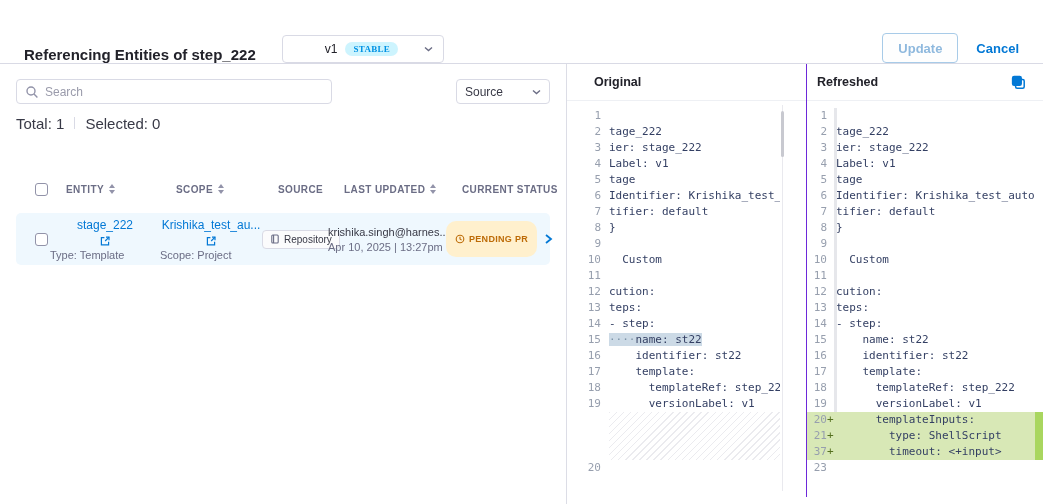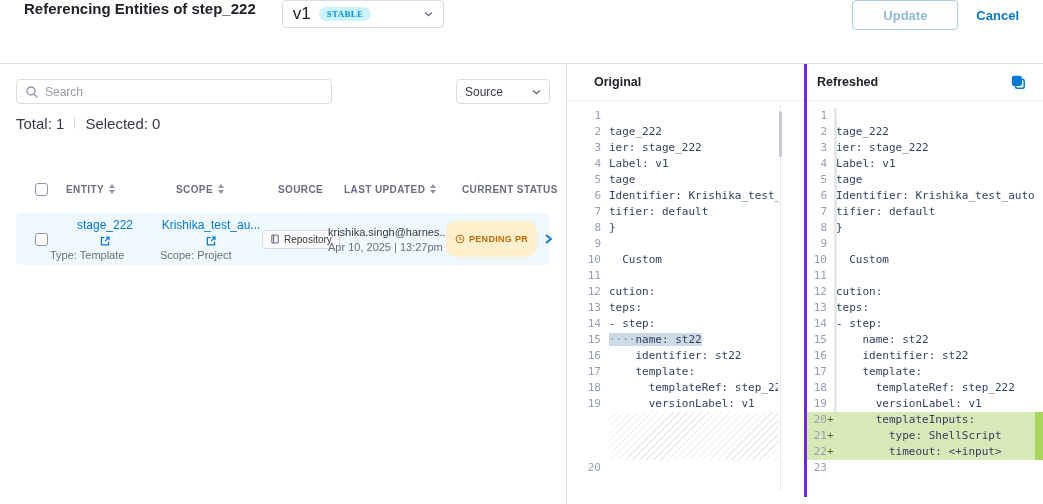--- a/index.html
+++ b/index.html
@@ -6,38 +6,38 @@
   html,body { background:#fff; }
   body {
     width:1043px; height:504px;
     font-family:"Liberation Sans", sans-serif;
     color:#22222a; overflow:hidden;
   }
   .app { position:relative; width:1043px; height:504px; background:#fff; }
 
   
   .topbar {
-    height:64px; display:flex; align-items:flex-start;
+    height:64px; display:flex; align-items:flex-end;
     padding:0 24px; border-bottom:1px solid #d9dae5; background:#fff;
   }
   .title { font-size:15px; font-weight:700; color:#22222a; white-space:nowrap; }
   .version-select {
     margin-left:26px; height:28px; width:162px;
     border:1px solid #d9dae5; border-radius:4px; background:#fff;
     display:flex; align-items:center; gap:8px; padding:0 10px; cursor:pointer;
   }
-  .version-value { font-size:17px; color:#22222a; }
+  .version-value { font-size:12px; color:#22222a;margin-left:32px; }
   .badge-stable {
     background:#cdf4fe; color:#0092e4; font-size:9px; font-weight:700;
     padding:2px 8px; border-radius:8px; letter-spacing:.3px;font-family:Liberation Serif, serif;
   }
   .version-select .chev { margin-left:auto; display:flex; }
   .topbar-actions { margin-left:auto; display:flex; align-items:center; gap:18px; }
   .btn-update {
-    height:30px; padding:0 30px; border:1px solid #a8cbe8; color:#8fb9de;
+    height:30px; padding:0 15px; border:1px solid #a8cbe8; color:#8fb9de;
     background:#fefefe; border-radius:4px; font-size:13px; font-weight:600;
     font-family:inherit; cursor:default;
   }
   .btn-cancel {
     border:none; background:none; color:#0278d5; font-size:13px; font-weight:600;
     font-family:inherit; cursor:pointer;
   }
 
   
   .body { display:flex; height:440px; }
@@ -101,21 +101,21 @@
   .upd-main { font-size:11px; color:#383946; white-space:nowrap; }
   .badge-pending {
     display:inline-flex; align-items:center; gap:4px;
     background:#fff0cd; color:#bd6b07; border-radius:10px;
     padding:13px 9px; font-size:9px; font-weight:700; letter-spacing:.3px; white-space:nowrap;
   }
   .row-chev { display:flex; justify-content:center; }
 
   
   .pane { display:flex; flex-direction:column; height:433px; position:relative; }
-  .pane-original { width:240px; flex:none; border-right:3px solid #6d28d9; }
+  .pane-original { width:240px; flex:none; border-right:1px solid #6d28d9; }
   .pane-refreshed { flex:1; }
   .pane-header {
     height:37px; flex:none; display:flex; align-items:center;
     font-size:12.5px; font-weight:700; color:#22222a;
     border-bottom:1px solid #eef0f4; background:#fff;
   }
   .pane-original .pane-header { padding-left:27px; }
   .pane-refreshed .pane-header { padding-left:10px; }
   .copy-btn { margin-left:auto; margin-right:24px; border:none; background:none; cursor:pointer; display:flex; padding:0; }
 
@@ -377,20 +377,20 @@
             <div class="code-line"><span class="ln">12</span><span class="plus"></span><span class="txt">cution:</span></div>
             <div class="code-line"><span class="ln">13</span><span class="plus"></span><span class="txt">teps:</span></div>
             <div class="code-line"><span class="ln">14</span><span class="plus"></span><span class="txt">- step:</span></div>
             <div class="code-line"><span class="ln">15</span><span class="plus"></span><span class="txt">    name: st22</span></div>
             <div class="code-line"><span class="ln">16</span><span class="plus"></span><span class="txt">    identifier: st22</span></div>
             <div class="code-line"><span class="ln">17</span><span class="plus"></span><span class="txt">    template:</span></div>
             <div class="code-line"><span class="ln">18</span><span class="plus"></span><span class="txt">      templateRef: step_222</span></div>
             <div class="code-line"><span class="ln">19</span><span class="plus"></span><span class="txt">      versionLabel: v1</span></div>
             <div class="code-line added"><span class="ln">20</span><span class="plus">+</span><span class="txt">      templateInputs:</span></div>
             <div class="code-line added"><span class="ln">21</span><span class="plus">+</span><span class="txt">        type: ShellScript</span></div>
-            <div class="code-line added"><span class="ln">22</span><span class="plus">+</span><span class="txt">        timeout: &lt;+input&gt;</span></div>
+            <div class="code-line added"><span class="ln">37</span><span class="plus">+</span><span class="txt">        timeout: &lt;+input&gt;</span></div>
             <div class="code-line"><span class="ln">23</span><span class="plus"></span><span class="txt"></span></div>
           </div>
       </div>
 
     </section>
   </div>
 </div>
 
 </body></html>

